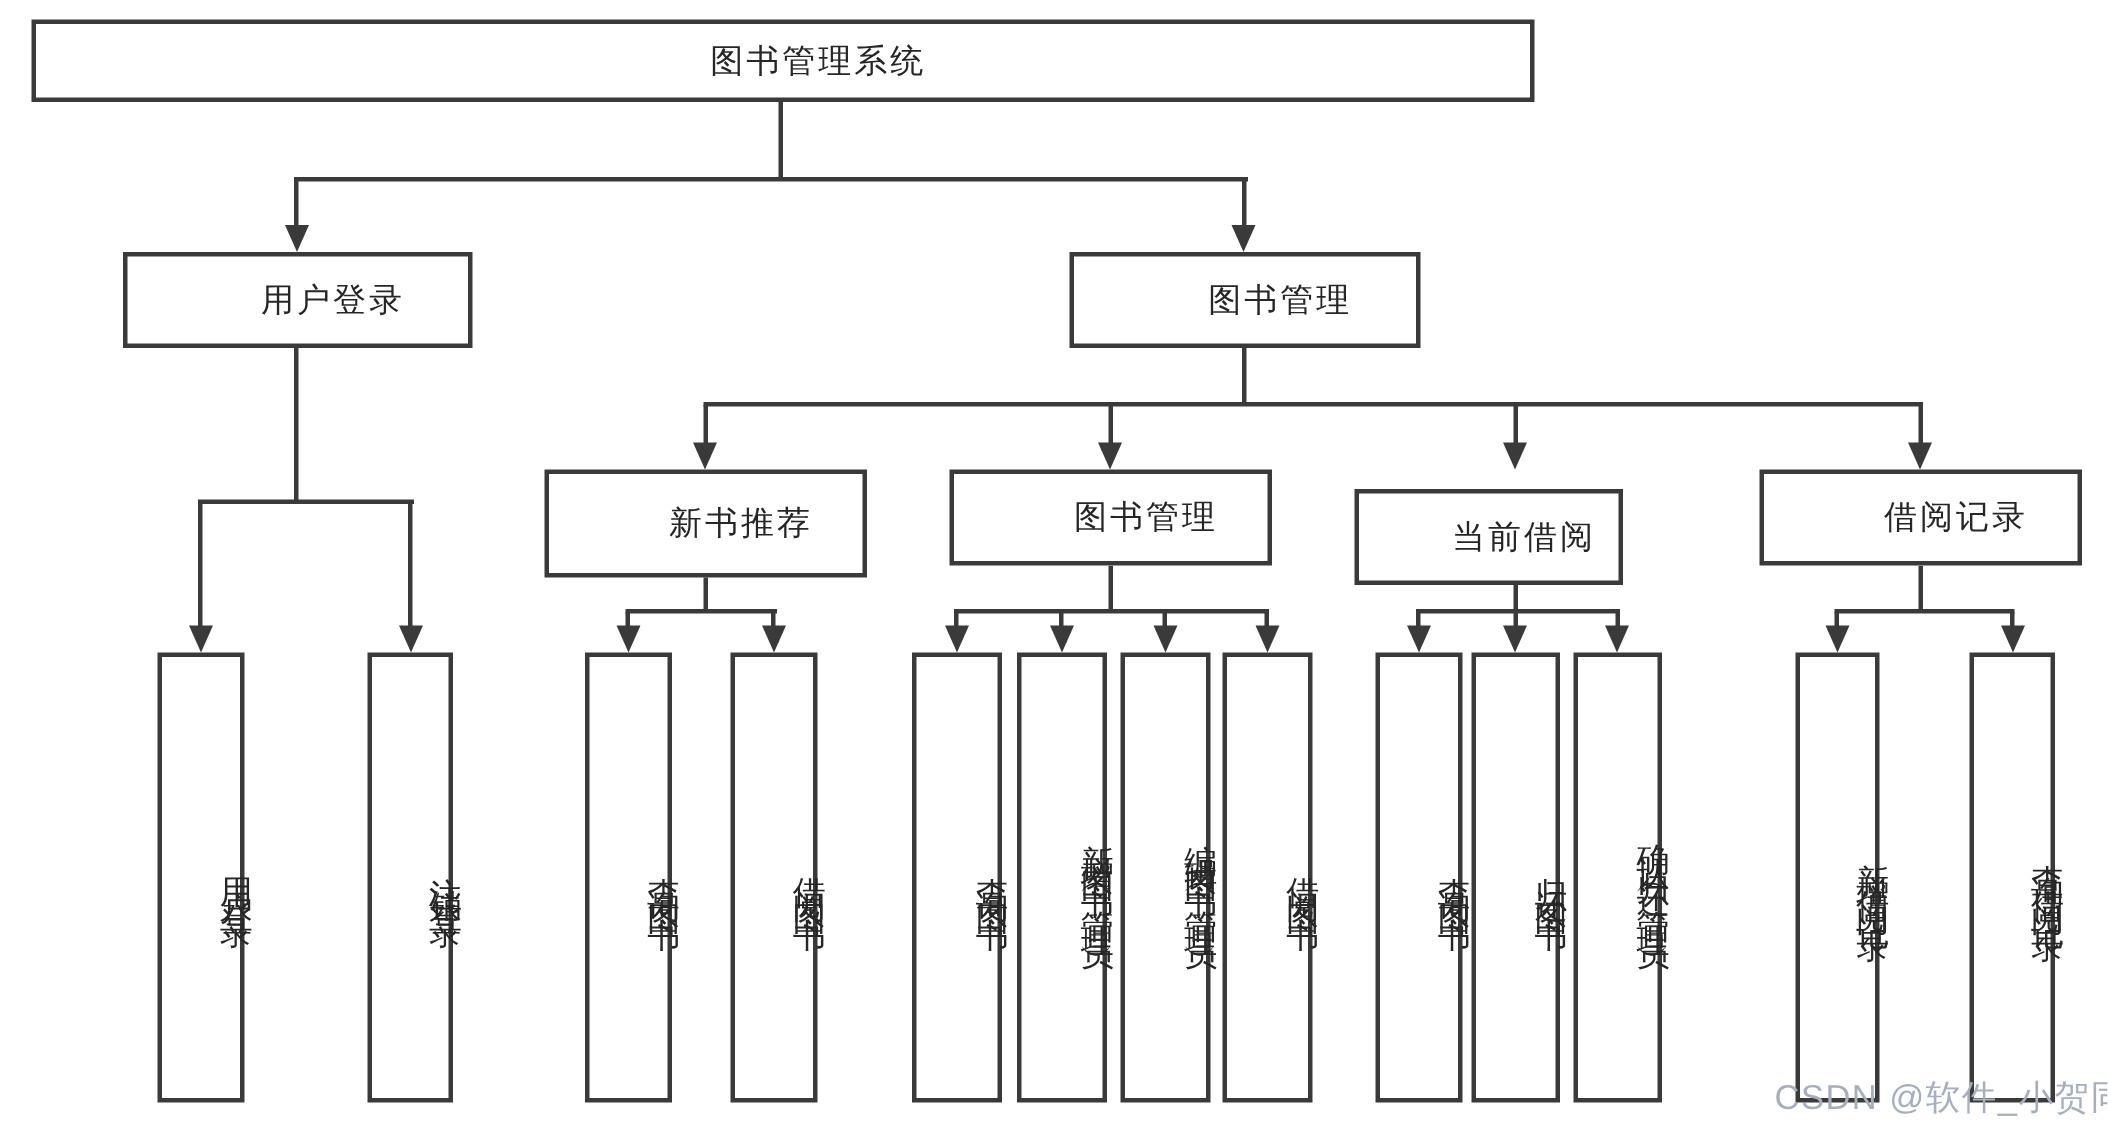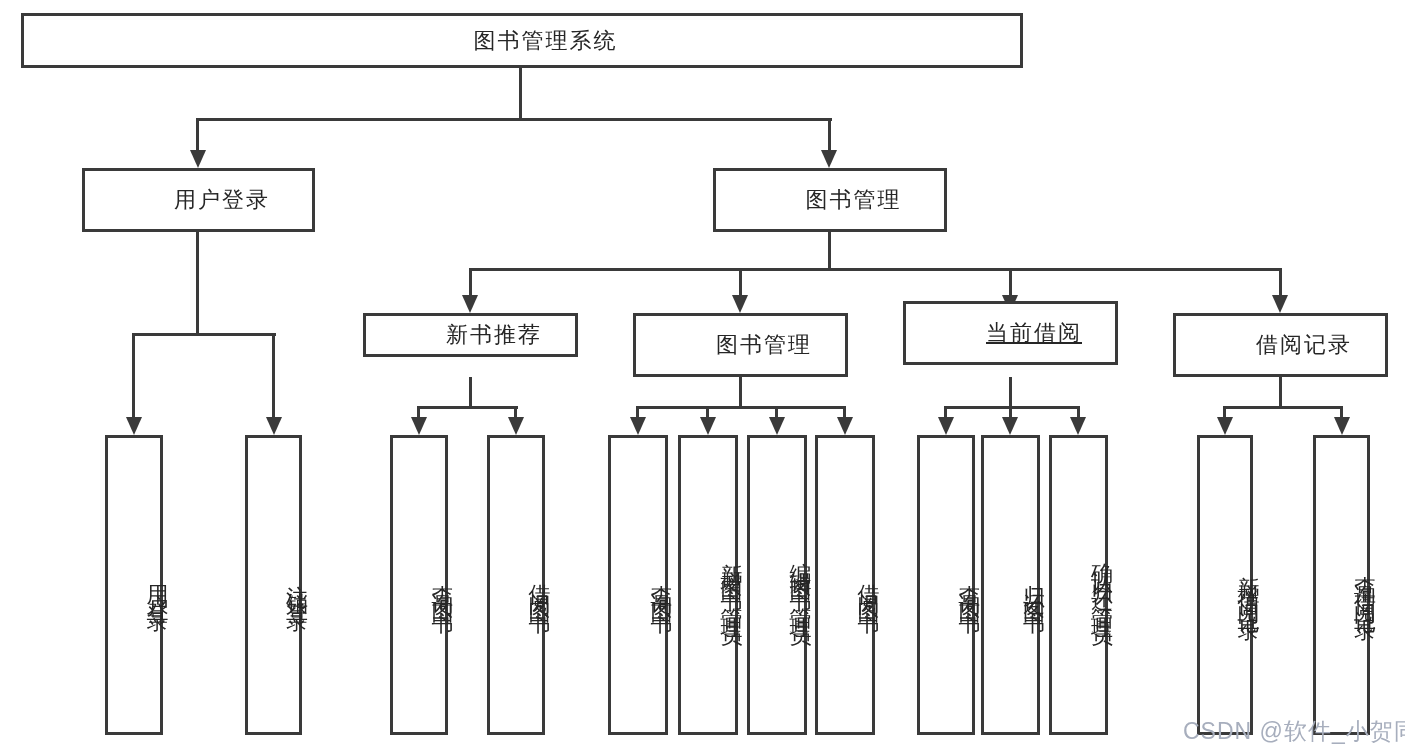--- a/index.html
+++ b/index.html
@@ -67,27 +67,27 @@
   <div class="watermark">CSDN @软件_小贺同学</div>
 <div class="node" style="left: 21px; top: 13px; width: 1002px; height: 55px;">
       <span class="label">图书管理系统</span>
     </div>
     <div class="node" style="left: 82px; top: 168px; width: 233px; height: 64px;">
       <span class="label">用户登录</span>
     </div>
     <div class="node" style="left: 713px; top: 168px; width: 234px; height: 64px;">
       <span class="label">图书管理</span>
     </div>
-    <div class="node" style="left: 363px; top: 313px; width: 215px; height: 44px;">
+    <div class="node" style="left: 363px; top: 313px; width: 215px; height: 72px;">
       <span class="label">新书推荐</span>
     </div>
     <div class="node" style="left: 633px; top: 313px; width: 215px; height: 64px;">
       <span class="label">图书管理</span>
     </div>
-    <div class="node" style="left: 903px; top: 301px; width: 215px; height: 64px; text-decoration: underline;">
+    <div class="node" style="left: 903px; top: 326px; width: 179px; height: 64px;">
       <span class="label">当前借阅</span>
     </div>
     <div class="node" style="left: 1173px; top: 313px; width: 215px; height: 64px;">
       <span class="label">借阅记录</span>
     </div>
     <div class="node v" style="left: 105px; top: 435px; width: 58px; height: 300px;">
       <span class="label">用户登录</span>
     </div>
     <div class="node v" style="left: 245px; top: 435px; width: 57px; height: 300px;">
       <span class="label">注销登录</span>

